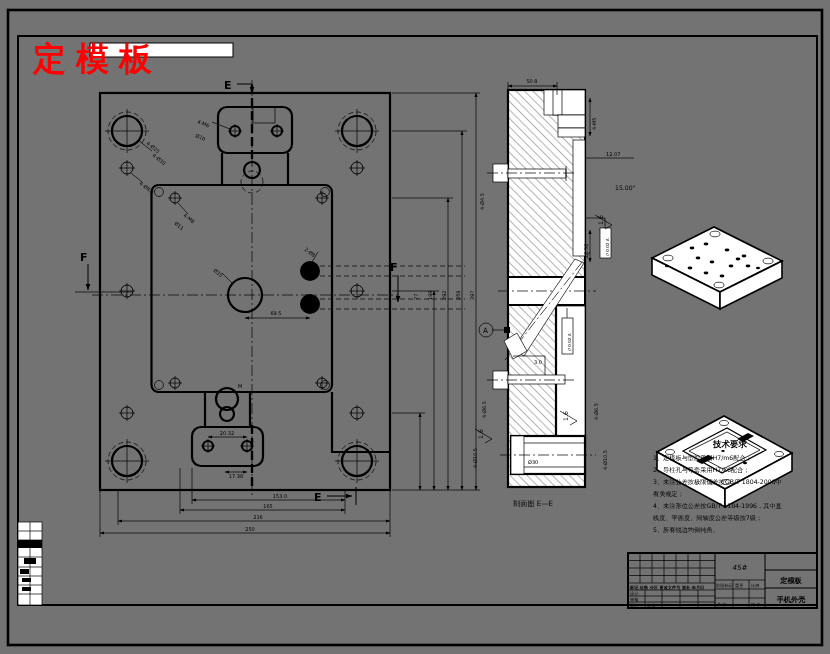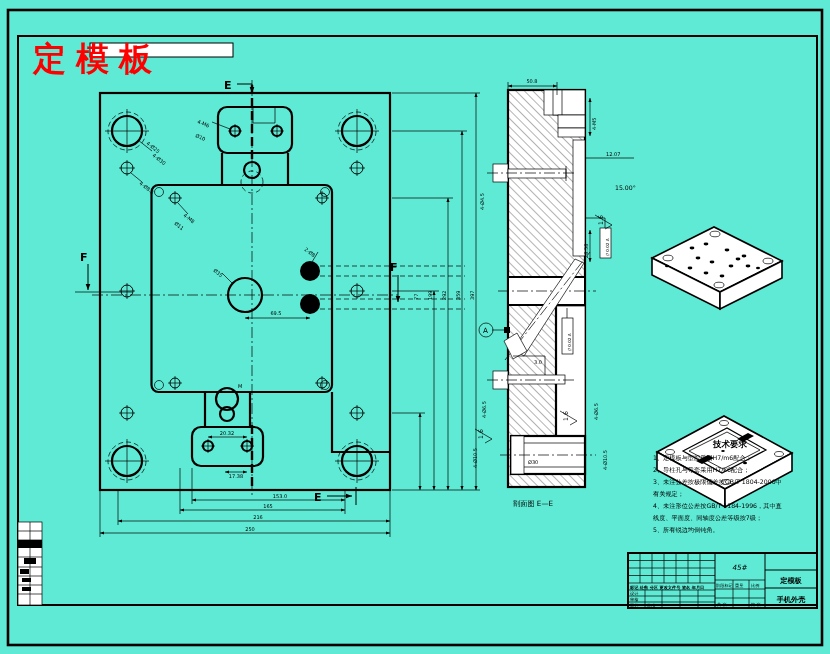--- a/index.html
+++ b/index.html
@@ -1,16 +1,16 @@
 <!DOCTYPE html>
 <html><head>
 <meta charset="utf-8">
 <style>
   html,body{margin:0;padding:0;background:#fff;}
-  .sheet{position:relative;width:830px;height:654px;background:#5eead4;overflow:hidden;
+  .sheet{position:relative;width:830px;height:654px;background:#737373;overflow:hidden;
          font-family:"DejaVu Sans",sans-serif;}
   svg{position:absolute;left:0;top:0;}
   svg text{fill:#000;font-family:"DejaVu Sans",sans-serif;}
   .ln{stroke:#000;fill:none;stroke-width:1;}
   .tk{stroke:#000;fill:none;stroke-width:2.2;}
   .tn{stroke:#000;fill:none;stroke-width:0.7;}
   .dsh{stroke-dasharray:5 3;}
   .dd{stroke-dasharray:11 3 2 3;}
   .cut{stroke:#000;fill:none;stroke-width:2.4;stroke-dasharray:9 4;}
   .w{fill:#fff;}

